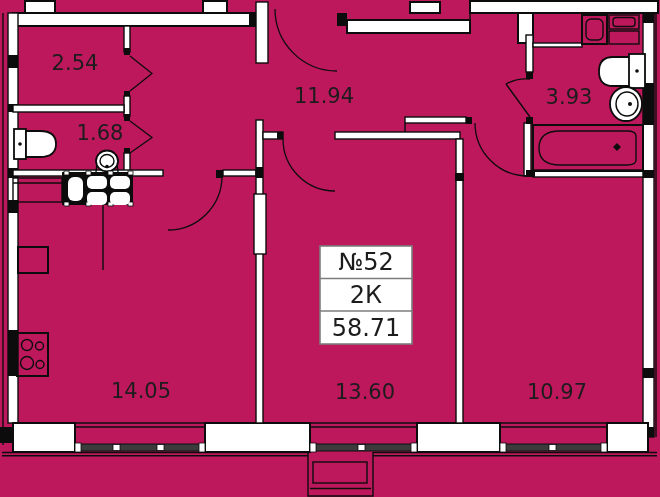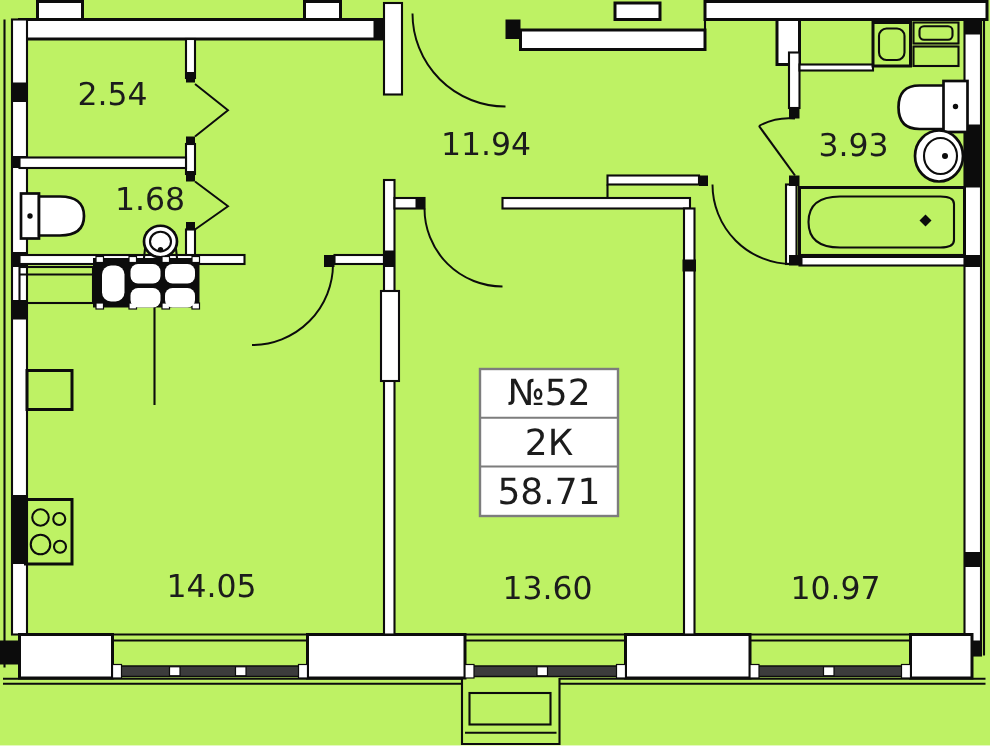--- a/index.html
+++ b/index.html
@@ -1,16 +1,16 @@
 <!DOCTYPE html>
 <html><head>
 <meta charset="utf-8">
 <style>
   html,body{margin:0;padding:0;background:#fff;}
-  .stage{width:660px;height:497px;position:relative;background:#bef264;overflow:hidden;}
+  .stage{width:660px;height:497px;position:relative;background:#be185d;overflow:hidden;}
   svg{display:block;}
   
   .w{fill:#ffffff;stroke:#0c0c0c;stroke-width:2;}
   .w1{fill:#ffffff;stroke:#0c0c0c;stroke-width:1.4;}
   .b{fill:#0c0c0c;stroke:none;}
   .t{fill:none;stroke:#0c0c0c;stroke-width:1.4;}
   .t2{fill:none;stroke:#0c0c0c;stroke-width:2;}
   .fx{fill:#ffffff;stroke:#0c0c0c;stroke-width:1.8;}
   .arc{fill:none;stroke:#0c0c0c;stroke-width:1.3;}
   .glass{fill:#3c3c3c;stroke:#0c0c0c;stroke-width:1;}

